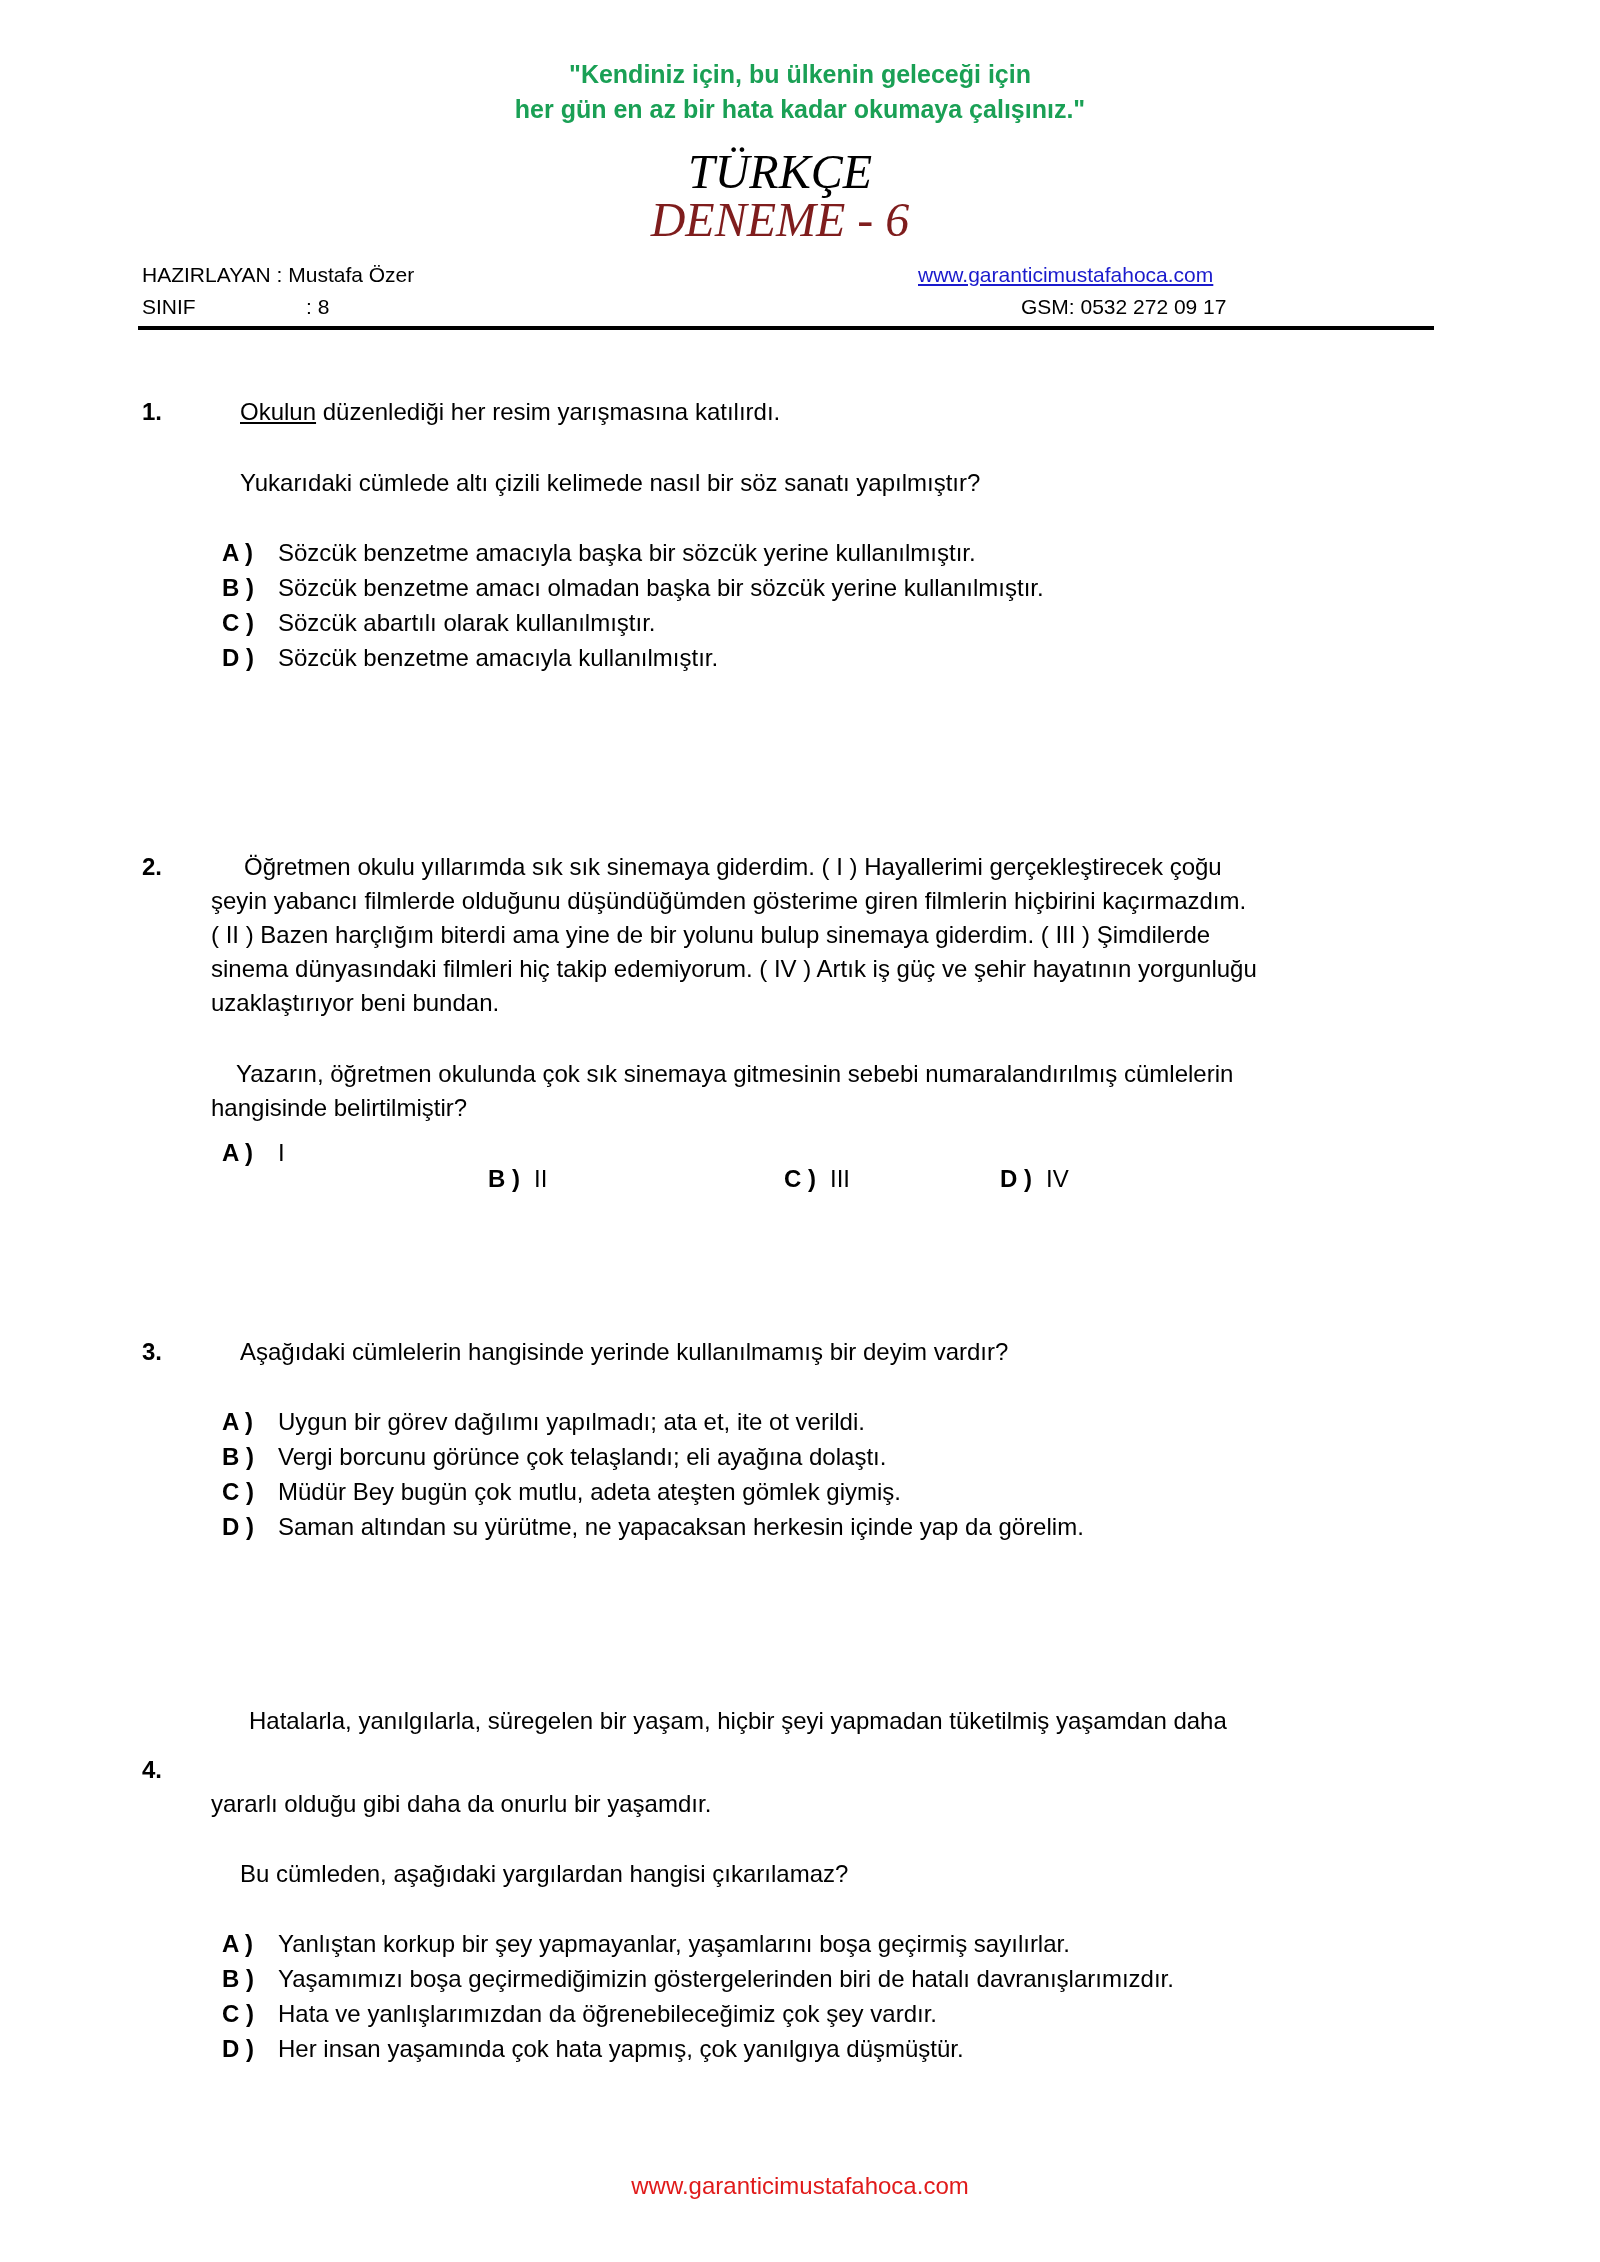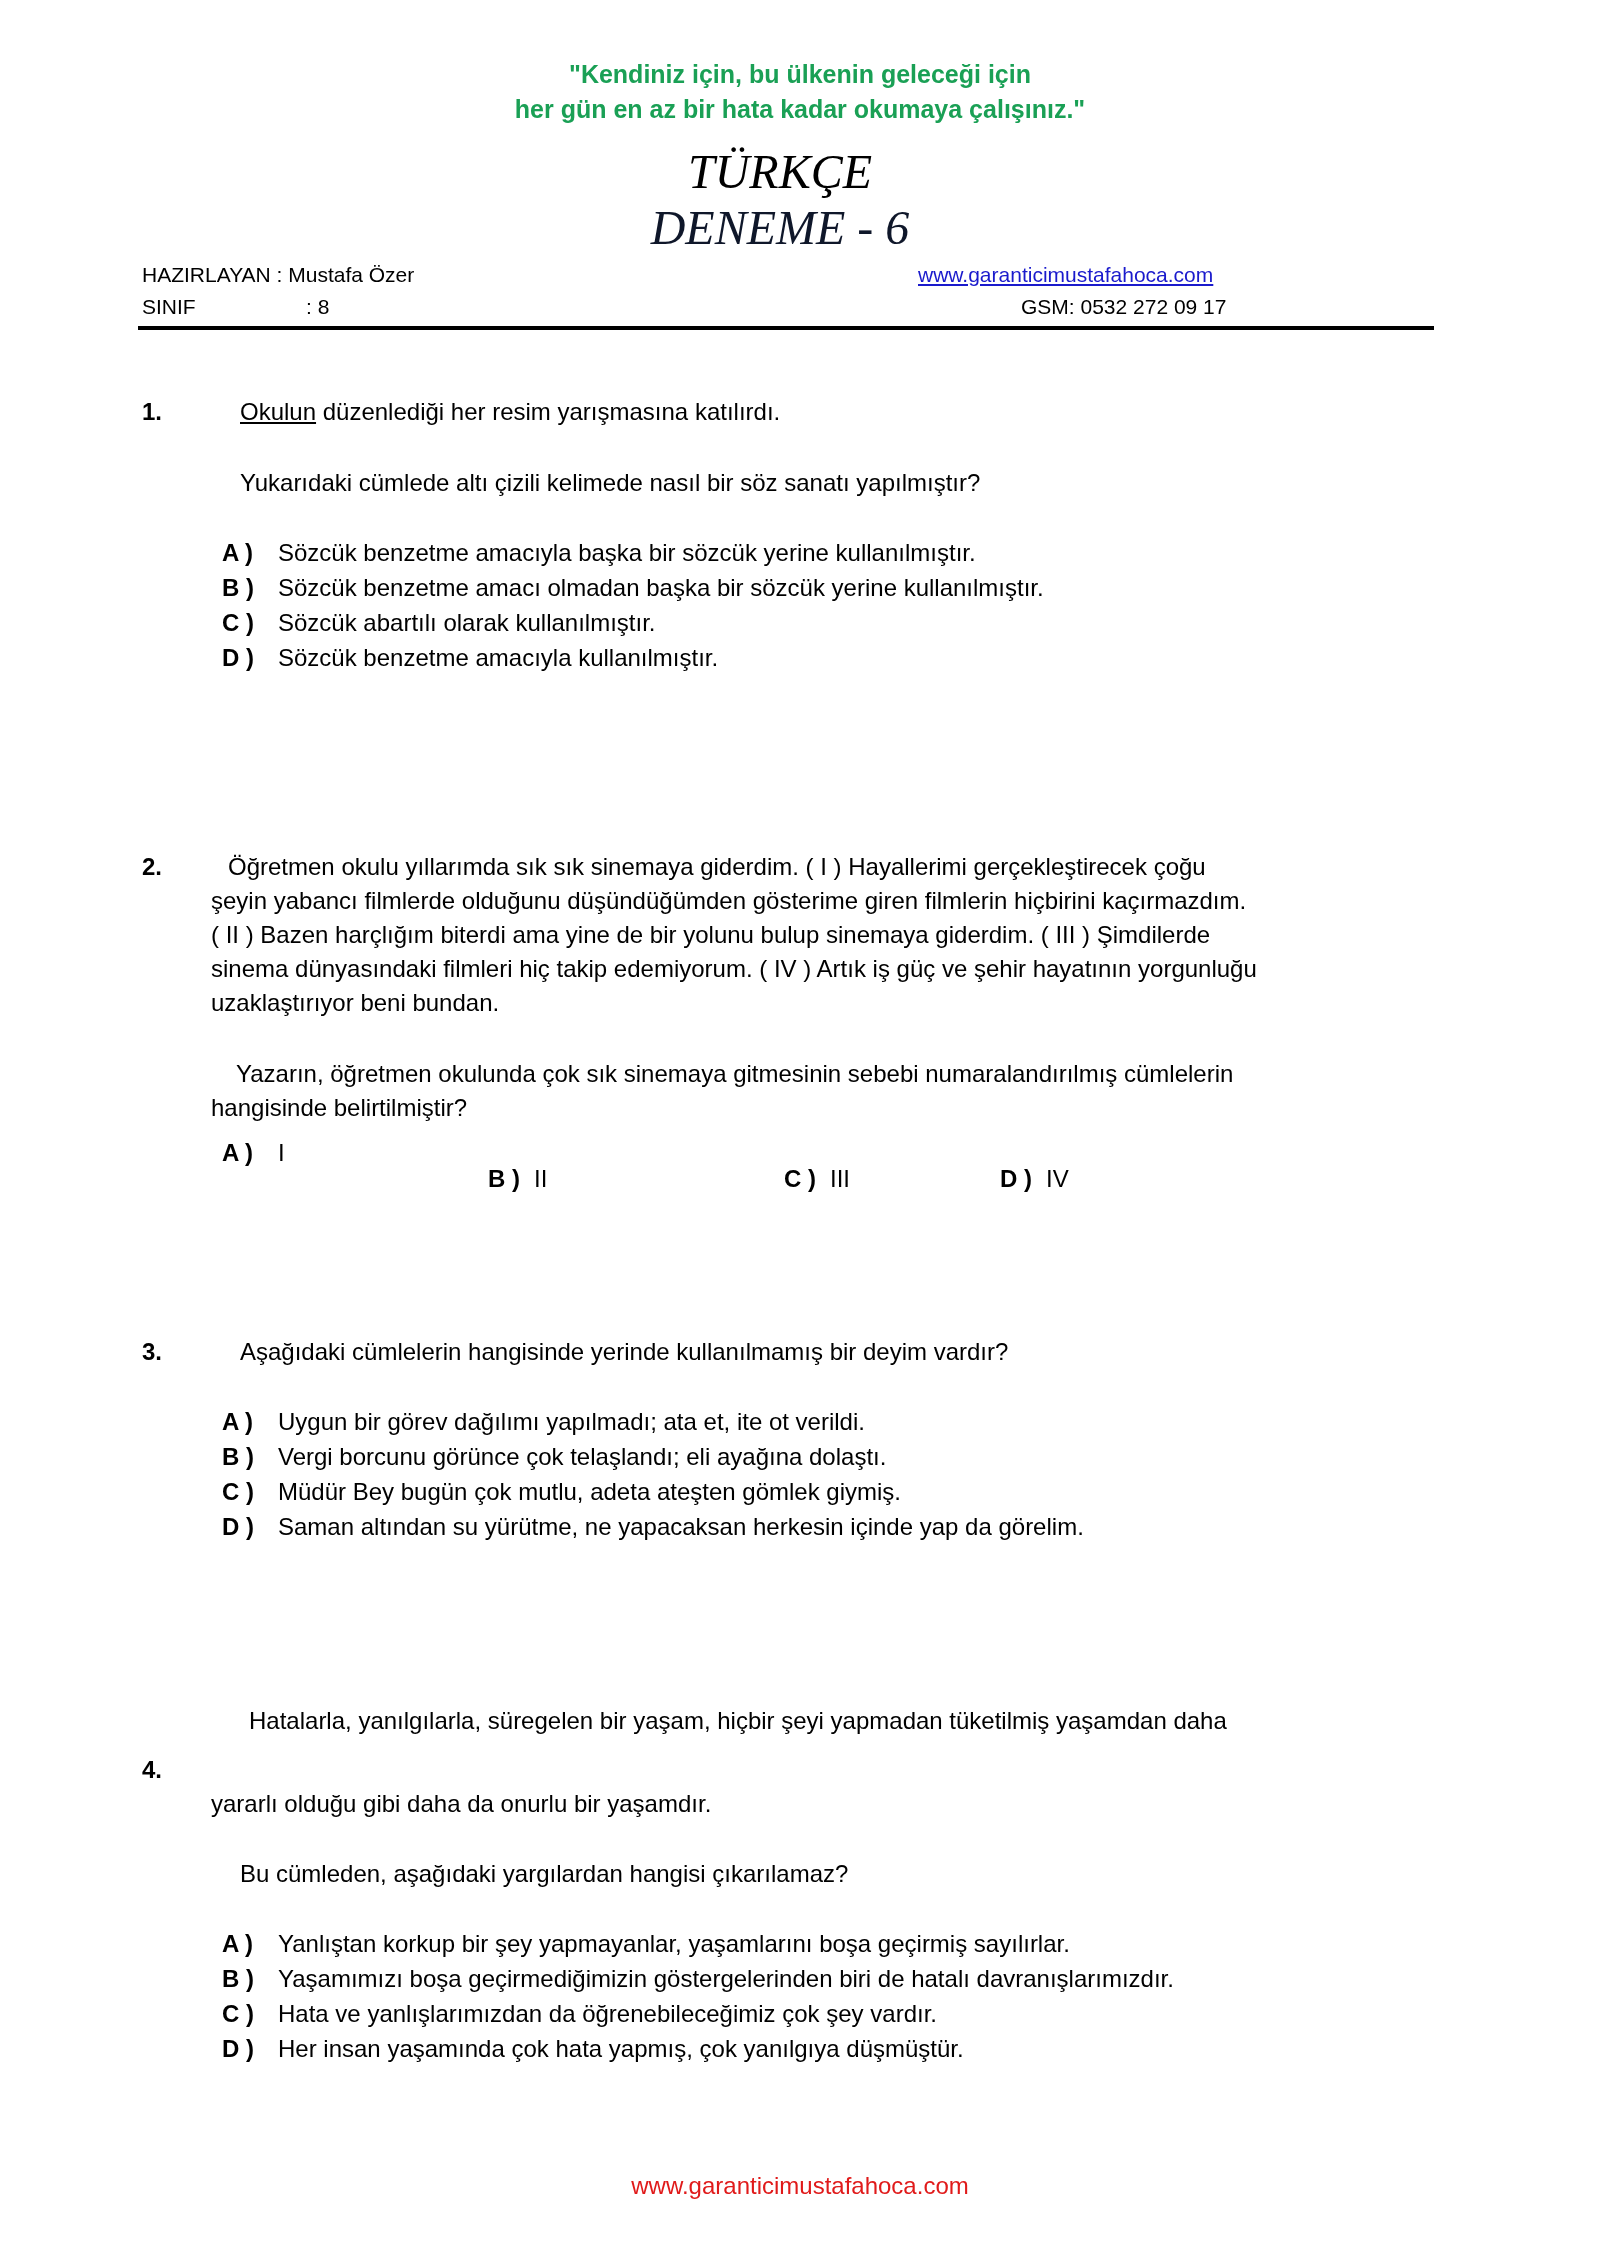--- a/index.html
+++ b/index.html
@@ -17,39 +17,39 @@
   .opt .lbl { font-weight: bold; display: inline-block; width: 56px; }
   .footer { left: 0; width: 1600px; text-align: center; color: #e01a1a; font-size: 24px; top: 2172px; }
   u { text-decoration: underline; }
 </style>
 </head>
 <body>
 
 <div class="abs quote" style="top:57px">"Kendiniz için, bu ülkenin geleceği için</div>
 <div class="abs quote" style="top:92px">her gün en az bir hata kadar okumaya çalışınız."</div>
 <div class="abs title" style="top:146px">TÜRKÇE</div>
-<div class="abs title" style="top:202px;color:#0f172a">DENEME - 6</div>
+<div class="abs title" style="top:194px;color:#7f1d1d">DENEME - 6</div>
 
 <div class="abs meta" style="left:142px;top:260px">HAZIRLAYAN : Mustafa Özer</div>
 <div class="abs meta link" style="left:918px;top:260px">www.garanticimustafahoca.com</div>
 <div class="abs meta" style="left:142px;top:292px">SINIF</div>
 <div class="abs meta" style="left:306px;top:292px">: 8</div>
 <div class="abs meta" style="left:1021px;top:292px">GSM:  0532 272 09 17</div>
 <div class="abs rule"></div>
 
 <div class="abs qnum" style="top:398px">1.</div>
 <div class="abs txt" style="left:240px;top:395px"><u>Okulun</u><span> düzenlediği her resim yarışmasına katılırdı.</span></div>
 <div class="abs txt" style="left:240px;top:466px">Yukarıdaki cümlede altı çizili kelimede nasıl bir söz sanatı yapılmıştır?</div>
 <div class="abs opt" style="left:222px;top:536px"><span class="lbl">A )</span><span>Sözcük benzetme amacıyla başka bir sözcük yerine kullanılmıştır.</span></div>
 <div class="abs opt" style="left:222px;top:571px"><span class="lbl">B )</span><span>Sözcük benzetme amacı olmadan başka bir sözcük yerine kullanılmıştır.</span></div>
 <div class="abs opt" style="left:222px;top:606px"><span class="lbl">C )</span><span>Sözcük abartılı olarak kullanılmıştır.</span></div>
 <div class="abs opt" style="left:222px;top:641px"><span class="lbl">D )</span><span>Sözcük benzetme amacıyla kullanılmıştır.</span></div>
 
 <div class="abs qnum" style="top:853px">2.</div>
-<div class="abs txt" style="left:228px;top:850px">Öğretmen okulu yıllarımda sık sık sinemaya giderdim. ( I ) Hayallerimi gerçekleştirecek çoğu</div>
+<div class="abs txt" style="left:244px;top:850px">Öğretmen okulu yıllarımda sık sık sinemaya giderdim. ( I ) Hayallerimi gerçekleştirecek çoğu</div>
 <div class="abs txt" style="left:211px;top:884px">şeyin yabancı filmlerde olduğunu düşündüğümden gösterime giren filmlerin hiçbirini kaçırmazdım.</div>
 <div class="abs txt" style="left:211px;top:918px">( II ) Bazen harçlığım biterdi ama yine de bir yolunu bulup sinemaya giderdim. ( III ) Şimdilerde</div>
 <div class="abs txt" style="left:211px;top:952px">sinema dünyasındaki filmleri hiç takip edemiyorum. ( IV ) Artık iş güç ve şehir hayatının yorgunluğu</div>
 <div class="abs txt" style="left:211px;top:986px">uzaklaştırıyor beni bundan.</div>
 <div class="abs txt" style="left:236px;top:1057px">Yazarın, öğretmen okulunda çok sık sinemaya gitmesinin sebebi numaralandırılmış cümlelerin</div>
 <div class="abs txt" style="left:211px;top:1091px">hangisinde belirtilmiştir?</div>
 <div class="abs opt" style="left:222px;top:1136px"><span class="lbl">A )</span><span>I</span></div>
 <div class="abs opt" style="left:488px;top:1162px"><span class="lbl" style="width:46px">B )</span><span>II</span></div>
 <div class="abs opt" style="left:784px;top:1162px"><span class="lbl" style="width:46px">C )</span><span>III</span></div>
 <div class="abs opt" style="left:1000px;top:1162px"><span class="lbl" style="width:46px">D )</span><span>IV</span></div>

